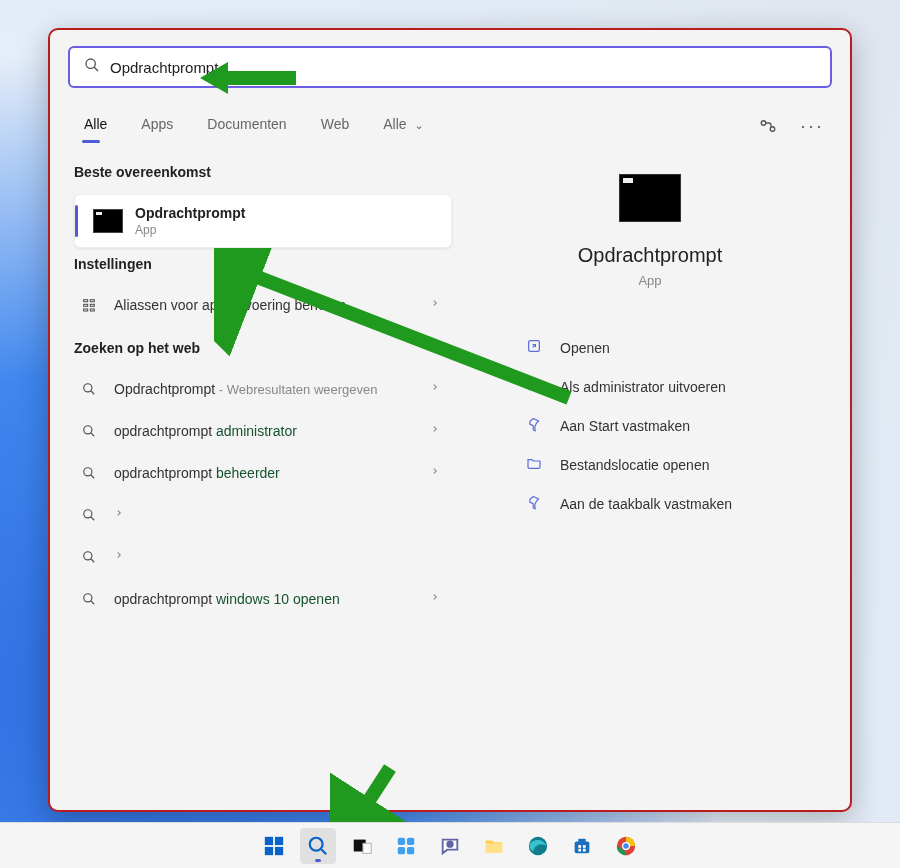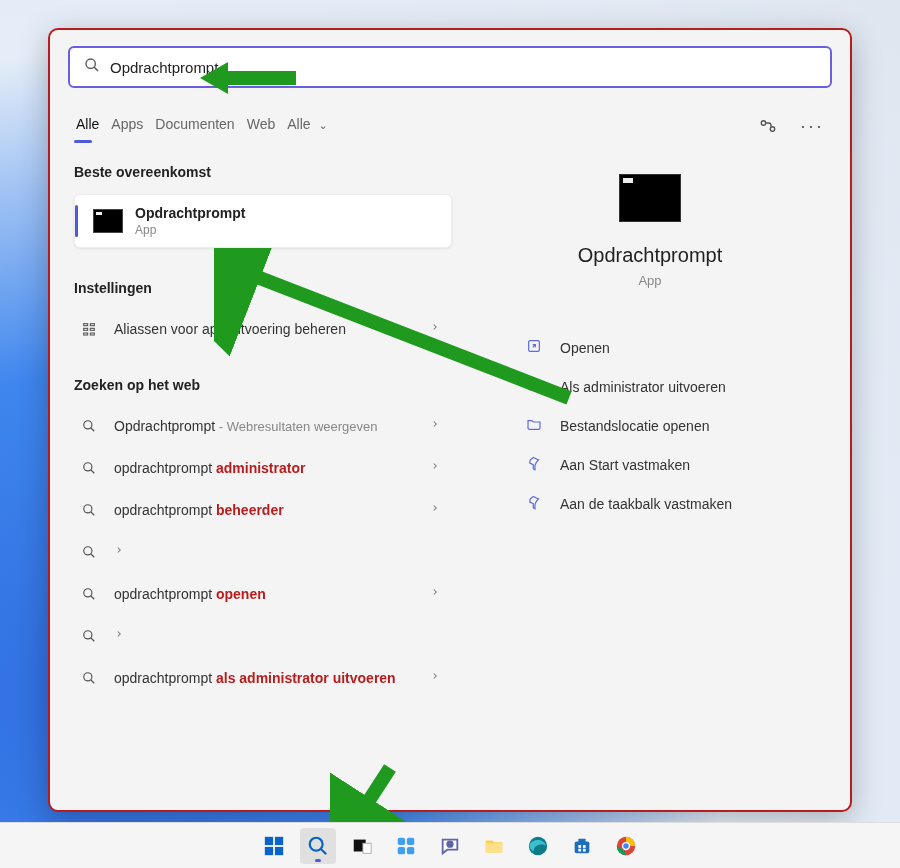--- a/index.html
+++ b/index.html
@@ -33,21 +33,21 @@
     padding: 8px 14px;
     height: 42px;
   }
   .search-box .sicon { color:#555; margin-right:10px; flex:0 0 auto; }
   .search-box input {
     border: none; outline: none; flex: 1; font-size: 15px; color:#222;
     background: transparent;
   }
   .search-underline { height:2px; background: linear-gradient(to right,#6a5ee2,#6a5ee2); margin:0 18px 2px 18px; border-radius:2px; opacity:.0; }
   .tabs-row {
-    display:flex; align-items:center; padding: 10px 24px 0 24px; gap: 8px; color:#666; font-size:14px;
+    display:flex; align-items:center; padding: 10px 24px 0 32px; gap: 30px; color:#666; font-size:14px;
   }
   .tab { padding: 6px 2px 10px 2px; cursor:pointer; }
   .tab.active { color:#111; font-weight:400; position:relative; }
   .tab.active::after { content:""; position:absolute; left:0; bottom:-1px; width:18px; height:3px; background:#4d5bd9; border-radius:2px;}
   .tabs-spacer { flex:1; }
   .tool-icons { display:flex; gap:16px; color:#555; }
   .tool-btn { width:28px; height:28px; display:flex; align-items:center; justify-content:center; border-radius:4px; cursor:pointer;}
   .body-cols { display:flex; flex:1; min-height:0; }
   .left-col { flex: 0 0 52%; padding: 14px 0 0 24px; display:flex; flex-direction:column; gap:4px; overflow:hidden;}
   .right-col { flex:1; padding: 28px 24px 0 8px; }
@@ -62,21 +62,21 @@
   }
   .best-ico::before { content:""; position:absolute; left:2px; top:2px; width:6px; height:3px; background:#eee;}
   .best-text .t1 { font-size:14px; font-weight:600; color:#222;}
   .best-text .t2 { font-size:12px; color:#888; margin-top:2px;}
   .result-row {
     display:flex; align-items:center; padding:10px 12px 10px 4px; gap:14px; cursor:pointer;
     margin-right:14px; border-radius:4px;
   }
   .result-row .ric { width:22px; display:flex; justify-content:center; color:#555;}
   .result-row .rtxt { flex:1; font-size:14px; color:#333;}
-  .result-row .rtxt .bold { font-weight:700; color:#b91c1c;}
+  .result-row .rtxt .bold { font-weight:400; color:#14532d;}
   .result-row .rtxt .sub { color:#888; font-size:13px;}
   .result-row .chev { color:#777;}
   .preview {
     text-align:center; padding-top:4px;
   }
   .preview-ico {
     width:62px; height:48px; background:#000; border:1px solid #333; margin:0 auto 22px auto; position:relative;
   }
   .preview-ico::before { content:""; position:absolute; left:3px; top:3px; width:10px; height:5px; background:#eee;}
   .preview-title { font-size:20px; color:#222; font-weight:400;}
@@ -143,41 +143,41 @@
 
       <div class="section-head">Beste overeenkomst</div>
       <div class="best-card">
         <div class="best-ico"></div>
         <div class="best-text">
           <div class="t1">Opdrachtprompt</div>
           <div class="t2">App</div>
         </div>
       </div>
 
-      <div class="section-head" style="margin-top:28px">Instellingen</div>
+      <div class="section-head" style="margin-top:4px">Instellingen</div>
       <div class="result-row">
         <div class="ric">
           <svg width="16" height="16" viewBox="0 0 24 24" fill="none" stroke="currentColor" stroke-width="1.6">
               <rect x="4" y="4" width="6" height="3"></rect>
               <rect x="14" y="4" width="6" height="3"></rect>
               <rect x="4" y="11" width="6" height="3"></rect>
               <rect x="14" y="11" width="6" height="3"></rect>
               <rect x="4" y="18" width="6" height="3"></rect>
               <rect x="14" y="18" width="6" height="3"></rect>
             </svg>
         </div>
         <div class="rtxt">Aliassen voor app-uitvoering beheren</div>
         <div class="chev">
           <svg width="10" height="14" viewBox="0 0 24 24" fill="none" stroke="currentColor" stroke-width="2.5">
               <polyline points="9 6 15 12 9 18"></polyline>
             </svg>
         </div>
       </div>
 
-      <div class="section-head" style="margin-top:25px">Zoeken op het web</div>
+      <div class="section-head" style="margin-top:12px">Zoeken op het web</div>
 
       <div class="result-row">
         <div class="ric">
             <svg width="14" height="14" viewBox="0 0 24 24" fill="none" stroke="currentColor" stroke-width="2">
               <circle cx="10" cy="10" r="7"></circle>
               <line x1="21" y1="21" x2="15" y2="15"></line>
             </svg>
           </div>
         <div class="rtxt"><span>Opdrachtprompt</span><span class="sub"> - Webresultaten weergeven</span></div>
         <div class="chev"><svg width="10" height="14" viewBox="0 0 24 24" fill="none" stroke="currentColor" stroke-width="2.5">
@@ -223,50 +223,38 @@
             </svg></div>
       </div>
 
       <div class="result-row">
         <div class="ric">
             <svg width="14" height="14" viewBox="0 0 24 24" fill="none" stroke="currentColor" stroke-width="2">
               <circle cx="10" cy="10" r="7"></circle>
               <line x1="21" y1="21" x2="15" y2="15"></line>
             </svg>
           </div>
-        <div class="rtxt"><span>opdrachtprompt </span><span class="bold">openen</span></div>
-        <div class="chev"><svg width="10" height="14" viewBox="0 0 24 24" fill="none" stroke="currentColor" stroke-width="2.5">
-              <polyline points="9 6 15 12 9 18"></polyline>
-            </svg></div>
-      </div>
-
-      <div class="result-row">
-        <div class="ric">
-            <svg width="14" height="14" viewBox="0 0 24 24" fill="none" stroke="currentColor" stroke-width="2">
-              <circle cx="10" cy="10" r="7"></circle>
-              <line x1="21" y1="21" x2="15" y2="15"></line>
-            </svg>
-          </div>
-        <div class="chev"><svg width="10" height="14" viewBox="0 0 24 24" fill="none" stroke="currentColor" stroke-width="2.5">
-              <polyline points="9 6 15 12 9 18"></polyline>
-            </svg></div>
-      </div>
-
-      <div class="result-row">
-        <div class="ric">
-            <svg width="14" height="14" viewBox="0 0 24 24" fill="none" stroke="currentColor" stroke-width="2">
-              <circle cx="10" cy="10" r="7"></circle>
-              <line x1="21" y1="21" x2="15" y2="15"></line>
-            </svg>
-          </div>
-        <div class="rtxt"><span>opdrachtprompt </span><span class="bold">als administrator uitvoeren</span></div>
-        <div class="chev"><svg width="10" height="14" viewBox="0 0 24 24" fill="none" stroke="currentColor" stroke-width="2.5">
-              <polyline points="9 6 15 12 9 18"></polyline>
-            </svg></div>
-      </div>
+        <div class="chev"><svg width="10" height="14" viewBox="0 0 24 24" fill="none" stroke="currentColor" stroke-width="2.5">
+              <polyline points="9 6 15 12 9 18"></polyline>
+            </svg></div>
+      </div>
+
+      <div class="result-row">
+        <div class="ric">
+            <svg width="14" height="14" viewBox="0 0 24 24" fill="none" stroke="currentColor" stroke-width="2">
+              <circle cx="10" cy="10" r="7"></circle>
+              <line x1="21" y1="21" x2="15" y2="15"></line>
+            </svg>
+          </div>
+        <div class="rtxt"><span>opdrachtprompt </span><span class="bold">windows 10 openen</span></div>
+        <div class="chev"><svg width="10" height="14" viewBox="0 0 24 24" fill="none" stroke="currentColor" stroke-width="2.5">
+              <polyline points="9 6 15 12 9 18"></polyline>
+            </svg></div>
+      </div>
+
 
     </div>
 
     <div class="right-col">
       <div class="preview">
         <div class="preview-ico"></div>
         <div class="preview-title">Opdrachtprompt</div>
         <div class="preview-sub">App</div>
       </div>
       <div class="actions">
@@ -280,29 +268,29 @@
         </div>
         <div class="action-row">
           <span class="aic"><svg width="16" height="16" viewBox="0 0 24 24" fill="none" stroke="currentColor" stroke-width="1.8">
                 <rect x="4" y="5" width="16" height="14" rx="2"></rect>
                 <path d="M9 12l2 2 4-4"></path>
               </svg></span>
           <span>Als administrator uitvoeren</span>
         </div>
         <div class="action-row">
           <span class="aic"><svg width="16" height="16" viewBox="0 0 24 24" fill="none" stroke="currentColor" stroke-width="1.8">
+                <path d="M14 4l6 6-4 2-4 4-2 6-2-2 2-6-4-4 2-4 6-2z" transform="rotate(-20 12 12)"></path>
+              </svg></span>
+          <span>Aan Start vastmaken</span>
+        </div>
+        <div class="action-row">
+          <span class="aic"><svg width="16" height="16" viewBox="0 0 24 24" fill="none" stroke="currentColor" stroke-width="1.8">
                 <path d="M3 7h6l2 2h10v9a2 2 0 01-2 2H5a2 2 0 01-2-2V7z"></path>
               </svg></span>
           <span>Bestandslocatie openen</span>
-        </div>
-        <div class="action-row">
-          <span class="aic"><svg width="16" height="16" viewBox="0 0 24 24" fill="none" stroke="currentColor" stroke-width="1.8">
-                <path d="M14 4l6 6-4 2-4 4-2 6-2-2 2-6-4-4 2-4 6-2z" transform="rotate(-20 12 12)"></path>
-              </svg></span>
-          <span>Aan Start vastmaken</span>
         </div>
         <div class="action-row">
           <span class="aic"><svg width="16" height="16" viewBox="0 0 24 24" fill="none" stroke="currentColor" stroke-width="1.8">
                 <path d="M14 4l6 6-4 2-4 4-2 6-2-2 2-6-4-4 2-4 6-2z" transform="rotate(-20 12 12)"></path>
               </svg></span>
           <span>Aan de taakbalk vastmaken</span>
         </div>
       </div>
     </div>
   </div>

